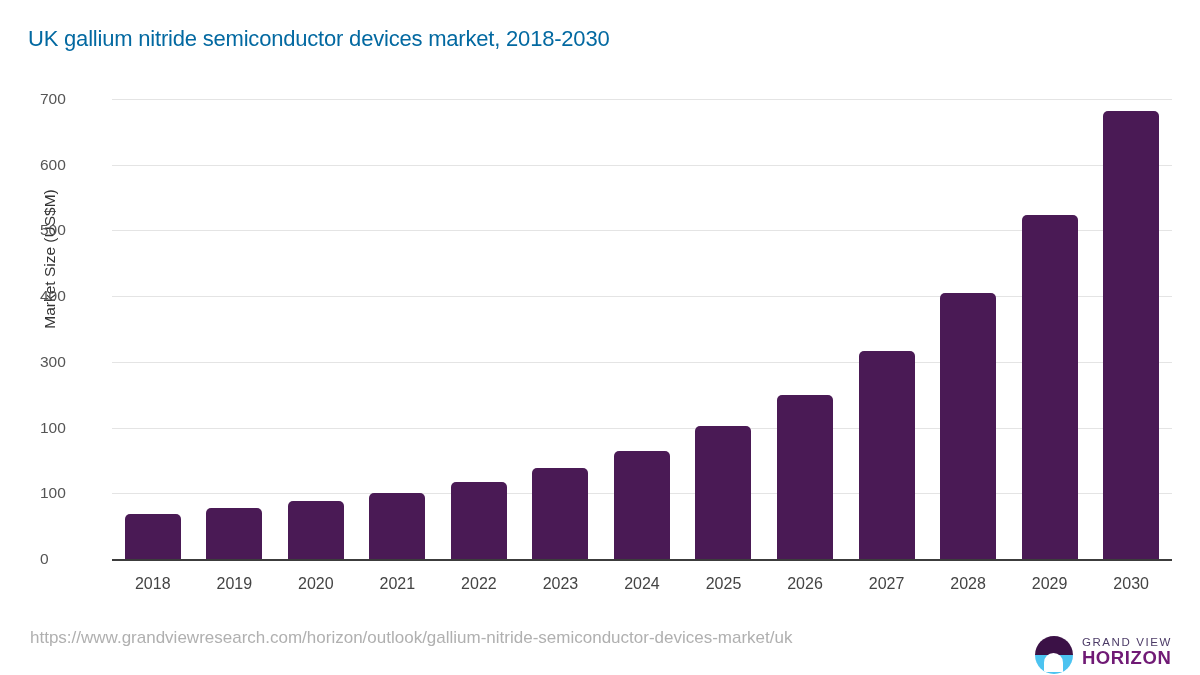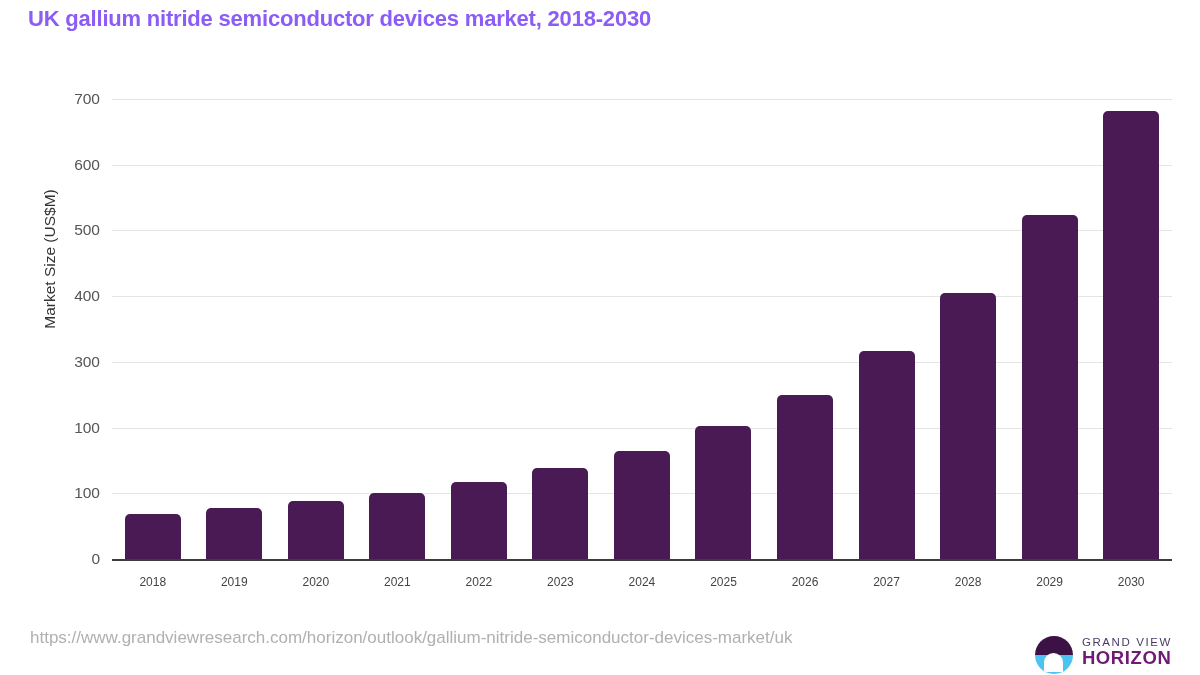--- a/index.html
+++ b/index.html
@@ -17,24 +17,24 @@
   .page {
     position: absolute;
     inset: 0;
     background: #ffffff;
     border-radius: 10px;
   }
   
   .chart-title {
     position: absolute;
     left: 28px;
-    top: 6px;
+    top: 26px;
     font-size: 22px;
-    font-weight: bold;
-    color: #8b5cf6;
+    font-weight: normal;
+    color: #0369a1;
     letter-spacing: -0.2px;
     white-space: nowrap;
   }
   
   .plot-wrap {
     position: absolute;
     left: 0;
     top: 85px;
     width: 1200px;
     height: 500px;
@@ -65,21 +65,21 @@
     background: #e4e4e4;
   }
   .gridline.zero {
     background: #3c3c3c;
     height: 1.5px;
   }
   .ytick {
     position: absolute;
     right: 1072px;
     width: 60px;
-    text-align: right;
+    text-align: left;
     font-size: 15.5px;
     color: #555555;
     transform: translateY(-9px);
     white-space: nowrap;
   }
   .bars {
     position: absolute;
     left: 0;
     bottom: 0;
     width: 100%;
@@ -104,21 +104,21 @@
     position: absolute;
     left: 112px;
     top: 474px;
     width: 1060px;
     height: 40px;
     display: flex;
   }
   .x-labels > div {
     flex: 1 1 0;
     text-align: center;
-    font-size: 12px;
+    font-size: 16px;
     color: #444444;
     padding-top: 16px;
   }
   
   .source-url {
     position: absolute;
     left: 30px;
     top: 628px;
     font-size: 17px;
     color: #b0b0b0;

